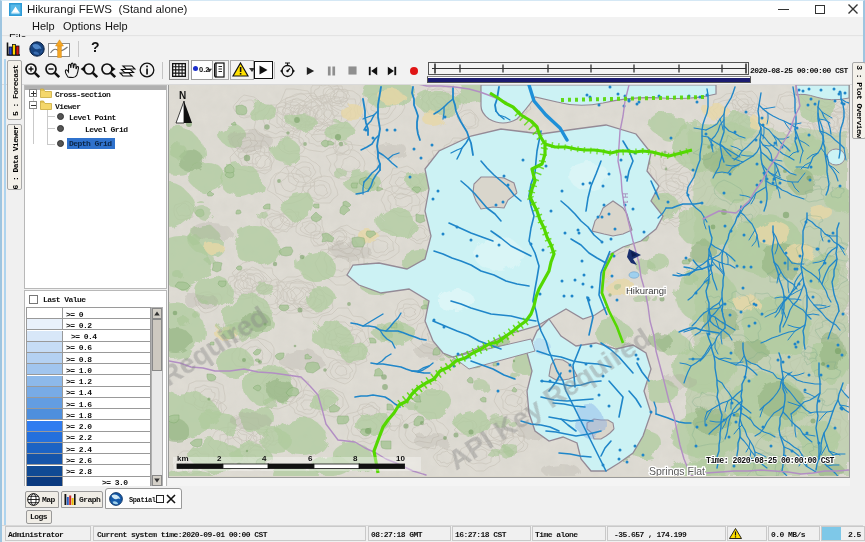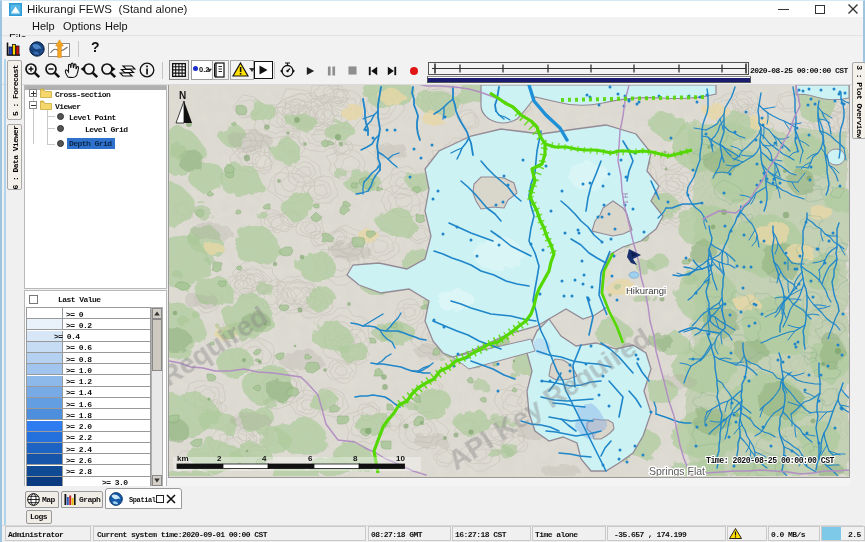--- a/index.html
+++ b/index.html
@@ -217,31 +217,31 @@
   <div class="abs" style="left:55px;top:112px;width:7px;height:7px;border-radius:50%;background:#555;border:1px solid #333;"></div>
   <div class="abs" style="left:55px;top:124px;width:7px;height:7px;border-radius:50%;background:#555;border:1px solid #333;"></div>
   <div class="abs" style="left:55px;top:139px;width:7px;height:7px;border-radius:50%;background:#555;border:1px solid #333;"></div>
   <div class="abs mono" style="left:67px;top:112px;">Level Point</div>
   <div class="abs mono" style="left:83px;top:124px;">Level Grid</div>
   <div class="abs" style="left:65px;top:137px;width:48px;height:11px;background:#2f72cd;"></div>
   <div class="abs mono" style="left:67px;top:138px;color:#0b2648;">Depth Grid</div>
 
   <div class="abs" style="left:22px;top:289px;width:143px;height:199px;background:#fff;border:1px solid #b8b8b8;"></div>
   <div class="abs" style="left:27px;top:294px;width:9px;height:9px;border:1px solid #777;background:#fff;"></div>
-  <div class="abs mono" style="left:41px;top:294px;margin-left:15px;">Last Value</div>
+  <div class="abs mono" style="left:41px;top:294px;">Last Value</div>
   <div class="abs" style="left:24px;top:306px;width:125px;height:180px;border:1px solid #9a9a9a;background:#fff;overflow:hidden;" id="legend">
       <div class="abs" style="left:0;top:0.0px;width:35px;height:11.25px;background:#ffffff;border-bottom:1px solid #999;"></div>
       <div class="abs" style="left:35px;top:0.0px;width:90px;height:11.25px;background:#fff;border-bottom:1px solid #999;border-left:1px solid #999;"></div>
       <div class="abs mono" style="left:39px;top:1.5px;">&gt;= 0</div>
       <div class="abs" style="left:0;top:11.2px;width:35px;height:11.25px;background:#e9f1fb;border-bottom:1px solid #999;"></div>
       <div class="abs" style="left:35px;top:11.2px;width:90px;height:11.25px;background:#fff;border-bottom:1px solid #999;border-left:1px solid #999;"></div>
       <div class="abs mono" style="left:39px;top:12.8px;">&gt;= 0.2</div>
       <div class="abs" style="left:0;top:22.5px;width:35px;height:11.25px;background:#d8e7f8;border-bottom:1px solid #999;"></div>
       <div class="abs" style="left:35px;top:22.5px;width:90px;height:11.25px;background:#fff;border-bottom:1px solid #999;border-left:1px solid #999;"></div>
-      <div class="abs mono" style="left:27px;top:24.0px;">&gt;= 0.4</div>
+      <div class="abs mono" style="left:44px;top:24.0px;">&gt;= 0.4</div>
       <div class="abs" style="left:0;top:33.8px;width:35px;height:11.25px;background:#c6dcf5;border-bottom:1px solid #999;"></div>
       <div class="abs" style="left:35px;top:33.8px;width:90px;height:11.25px;background:#fff;border-bottom:1px solid #999;border-left:1px solid #999;"></div>
       <div class="abs mono" style="left:39px;top:35.2px;">&gt;= 0.6</div>
       <div class="abs" style="left:0;top:45.0px;width:35px;height:11.25px;background:#b4d1f2;border-bottom:1px solid #999;"></div>
       <div class="abs" style="left:35px;top:45.0px;width:90px;height:11.25px;background:#fff;border-bottom:1px solid #999;border-left:1px solid #999;"></div>
       <div class="abs mono" style="left:39px;top:46.5px;">&gt;= 0.8</div>
       <div class="abs" style="left:0;top:56.2px;width:35px;height:11.25px;background:#a1c5ee;border-bottom:1px solid #999;"></div>
       <div class="abs" style="left:35px;top:56.2px;width:90px;height:11.25px;background:#fff;border-bottom:1px solid #999;border-left:1px solid #999;"></div>
       <div class="abs mono" style="left:39px;top:57.8px;">&gt;= 1.0</div>
       <div class="abs" style="left:0;top:67.5px;width:35px;height:11.25px;background:#8db9ea;border-bottom:1px solid #999;"></div>

